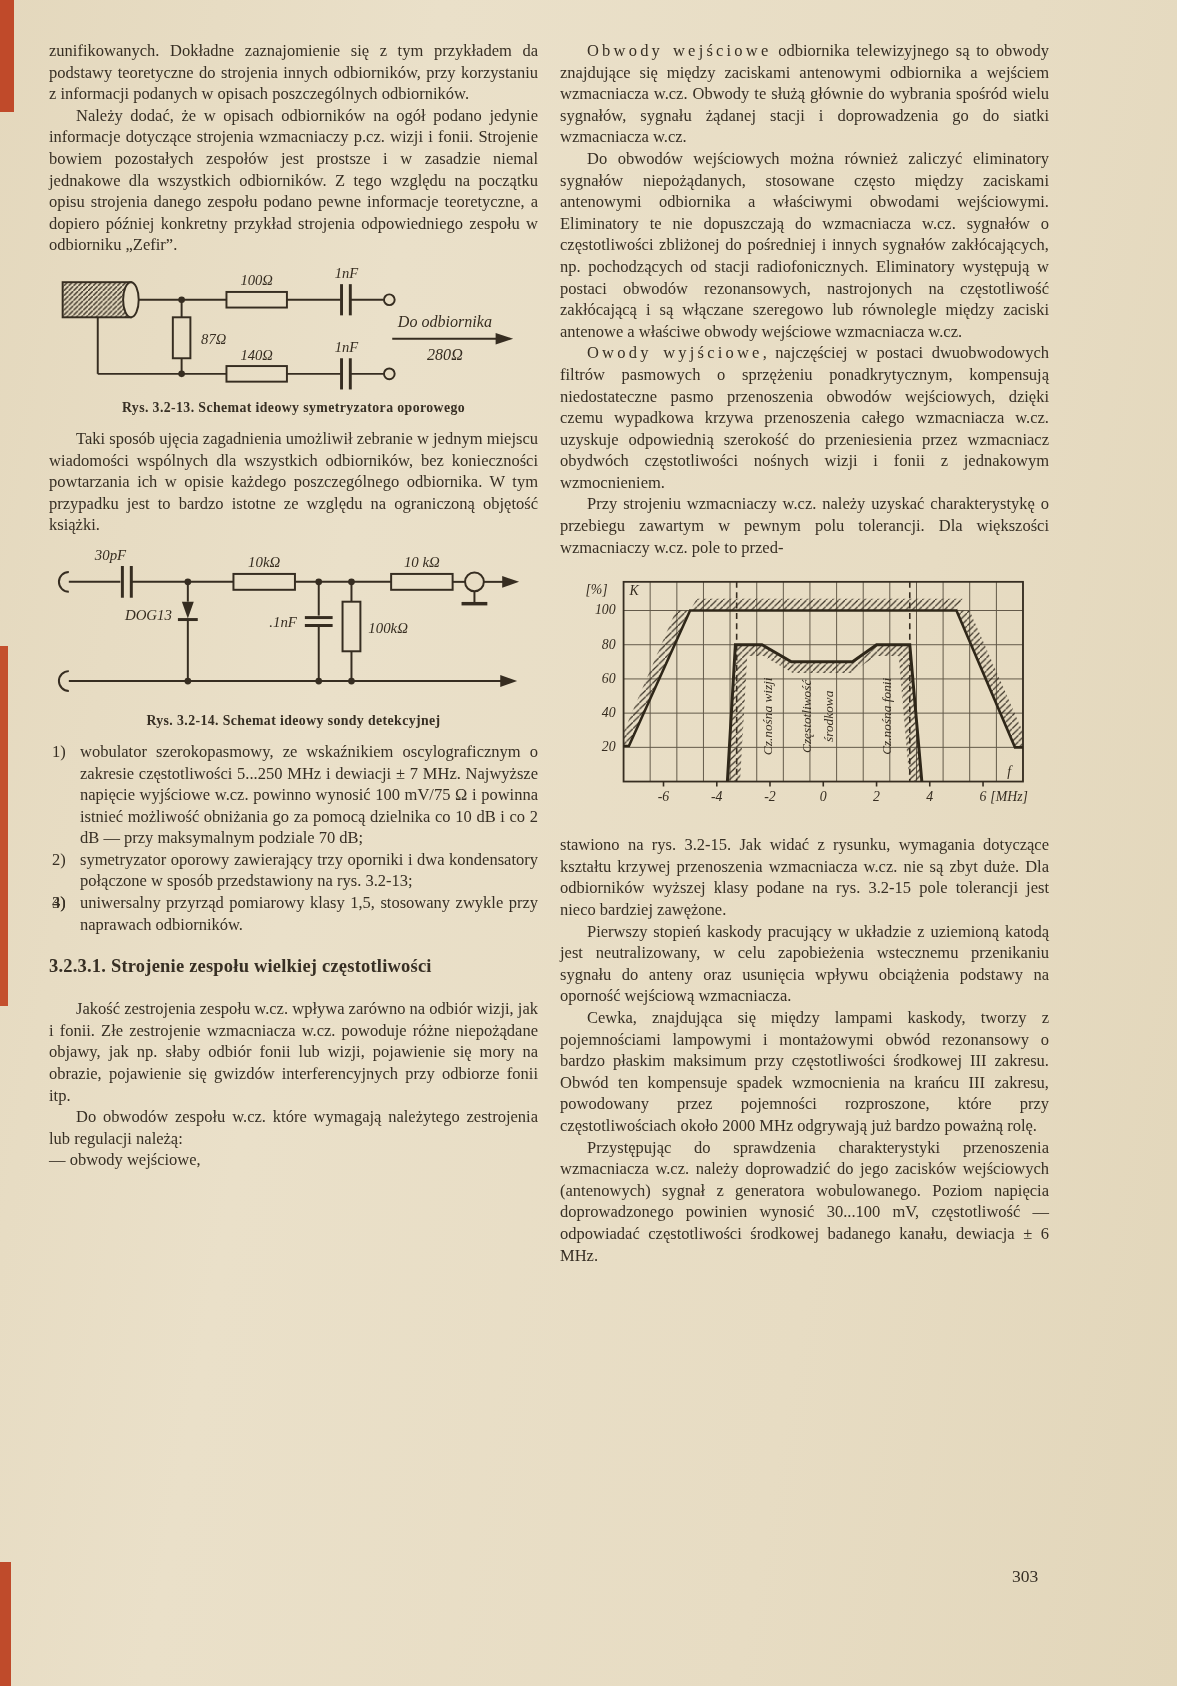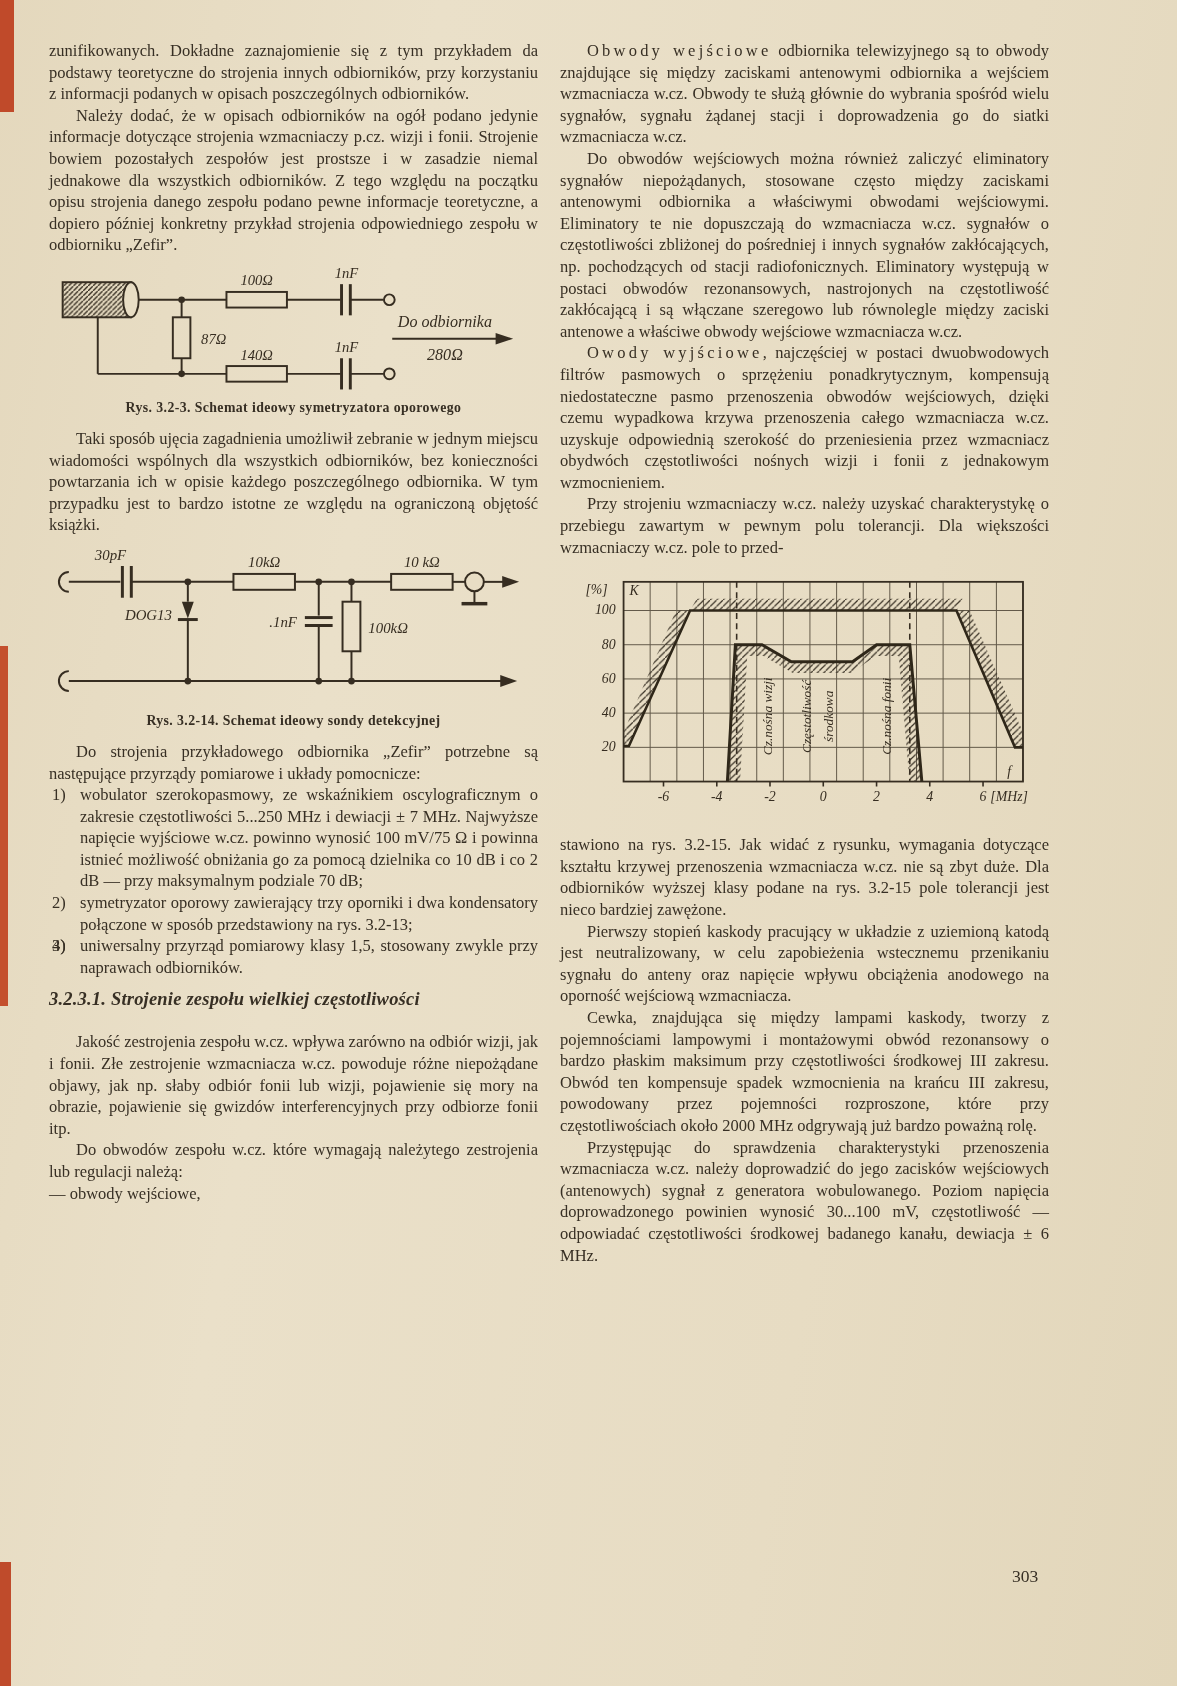--- a/index.html
+++ b/index.html
@@ -23,21 +23,21 @@
   p.ind{text-indent:27px;}
   .sperr{letter-spacing:3.2px;}
   figure{margin:0;}
   .fig{margin:10px 0 0;}
   .figcap{
     font-weight:bold;font-size:13.8px;line-height:17px;text-align:center;
     letter-spacing:0.4px;margin:3px 6px 12px;
   }
   .li{position:relative;padding-left:31px;text-align:justify;font-size:16.5px;line-height:21.6px;}
   .li .num{position:absolute;left:3px;}
-  h2.section{font-size:18.5px;margin:11px 0 21px;font-weight:bold;letter-spacing:0.2px;font-style:italic;}
+  h2.section{font-size:18.5px;margin:21px 0 21px;font-weight:bold;letter-spacing:0.2px;}
   .pageno{position:absolute;left:1012px;top:1566px;font-weight:normal;font-size:17.5px;}
   svg text{font-family:"Liberation Serif", serif;}
   .figlab{font-style:italic;font-size:15px;fill:#362d21;}
   .figlab.big{font-size:16.5px;}
   .ctick{font-style:italic;font-size:14px;fill:#362d21;}
   .crot{font-style:italic;font-size:13.5px;fill:#362d21;}
 </style>
 </head>
 <body>
 
@@ -89,21 +89,21 @@
         <circle cx="136" cy="34" r="3.4" fill="#362d21"></circle>
         <circle cx="136" cy="110" r="3.4" fill="#362d21"></circle>
         <text class="figlab" x="213" y="19" text-anchor="middle">100Ω</text>
         <text class="figlab" x="305" y="12" text-anchor="middle">1nF</text>
         <text class="figlab" x="156" y="79" text-anchor="start">87Ω</text>
         <text class="figlab" x="213" y="96" text-anchor="middle">140Ω</text>
         <text class="figlab" x="305" y="88" text-anchor="middle">1nF</text>
         <text class="figlab big" x="406" y="62" text-anchor="middle">Do odbiornika</text>
         <text class="figlab big" x="406" y="96" text-anchor="middle">280Ω</text>
       </svg>
-      <figcaption class="figcap">Rys. 3.2-3. Schemat ideowy symetryzatora oporowego</figcaption>
+      <figcaption class="figcap">Rys. 3.2-13. Schemat ideowy symetryzatora oporowego</figcaption>
     </figure>
 
     <p class="ind">Taki sposób ujęcia zagadnienia umożliwił zebranie w jednym miejscu wiadomości wspólnych dla wszystkich odbiorników, bez konieczności powtarzania ich w opisie każdego poszczególnego odbiornika. W tym przypadku jest to bardzo istotne ze względu na ograniczoną objętość książki.</p>
 
     <figure class="fig">
       <svg width="478" height="159" viewBox="0 0 482 160">
         <g stroke="#362d21" stroke-width="2" fill="none">
           <path d="M20,26 A10,10 0 0 0 20,46"></path>
           <line x1="20" y1="36" x2="72" y2="36"></line>
           <line x1="74" y1="20" x2="74" y2="52" stroke-width="3"></line>
@@ -148,21 +148,20 @@
         <text class="figlab" x="62" y="14" text-anchor="middle">30pF</text>
         <text class="figlab" x="124" y="74" text-anchor="end">DOG13</text>
         <text class="figlab" x="217" y="21" text-anchor="middle">10kΩ</text>
         <text class="figlab" x="250" y="82" text-anchor="end">.1nF</text>
         <text class="figlab" x="322" y="88" text-anchor="start">100kΩ</text>
         <text class="figlab" x="376" y="21" text-anchor="middle">10 kΩ</text>
       </svg>
       <figcaption class="figcap">Rys. 3.2-14. Schemat ideowy sondy detekcyjnej</figcaption>
     </figure>
 
-    <p class="ind">Do strojenia przykładowego odbiornika „Zefir” potrzebne są następujące przyrządy pomiarowe i układy pomocnicze:</p>
 
     <div class="li">
       <span class="num">1)</span>
       <span>wobulator szerokopasmowy, ze wskaźnikiem oscylograficznym o zakresie częstotliwości 5...250 MHz i dewiacji ± 7 MHz. Najwyższe napięcie wyjściowe w.cz. powinno wynosić 100 mV/75 Ω i powinna istnieć możliwość obniżania go za pomocą dzielnika co 10 dB i co 2 dB — przy maksymalnym podziale 70 dB;</span>
     </div>
     <div class="li">
       <span class="num">2)</span>
       <span>symetryzator oporowy zawierający trzy oporniki i dwa kondensatory połączone w sposób przedstawiony na rys. 3.2-13;</span>
     </div>
     <div class="li">
@@ -266,19 +265,19 @@
         <text class="ctick" x="452" y="236" text-anchor="middle">[MHz]</text>
 
         <text class="crot" transform="translate(212,150) rotate(-90)" text-anchor="middle">Cz.nośna wizji</text>
         <text class="crot" transform="translate(252,150) rotate(-90)" text-anchor="middle">Częstotliwość</text>
         <text class="crot" transform="translate(274,150) rotate(-90)" text-anchor="middle">środkowa</text>
         <text class="crot" transform="translate(333,150) rotate(-90)" text-anchor="middle">Cz.nośna fonii</text>
       </svg>
     </figure>
 
     <p>stawiono na rys. 3.2-15. Jak widać z rysunku, wymagania dotyczące kształtu krzywej przenoszenia wzmacniacza w.cz. nie są zbyt duże. Dla odbiorników wyższej klasy podane na rys. 3.2-15 pole tolerancji jest nieco bardziej zawężone.</p>
-    <p class="ind">Pierwszy stopień kaskody pracujący w układzie z uziemioną katodą jest neutralizowany, w celu zapobieżenia wstecznemu przenikaniu sygnału do anteny oraz napięcie wpływu obciążenia anodowego na oporność wejściową wzmacniacza.</p>
+    <p class="ind">Pierwszy stopień kaskody pracujący w układzie z uziemioną katodą jest neutralizowany, w celu zapobieżenia wstecznemu przenikaniu sygnału do anteny oraz usunięcia wpływu obciążenia podstawy na oporność wejściową wzmacniacza.</p>
     <p class="ind">Cewka, znajdująca się między lampami kaskody, tworzy z pojemnościami lampowymi i montażowymi obwód rezonansowy o bardzo płaskim maksimum przy częstotliwości środkowej III zakresu. Obwód ten kompensuje spadek wzmocnienia na krańcu III zakresu, powodowany przez pojemności rozproszone, które przy częstotliwościach około 2000 MHz odgrywają już bardzo poważną rolę.</p>
     <p class="ind">Przystępując do sprawdzenia charakterystyki przenoszenia wzmacniacza w.cz. należy doprowadzić do jego zacisków wejściowych (antenowych) sygnał z generatora wobulowanego. Poziom napięcia doprowadzonego powinien wynosić 30...100 mV, częstotliwość — odpowiadać częstotliwości środkowej badanego kanału, dewiacja ± 6 MHz.</p>
   </div>
 
   <div class="pageno">303</div>
 </div>
 
 </body></html>

